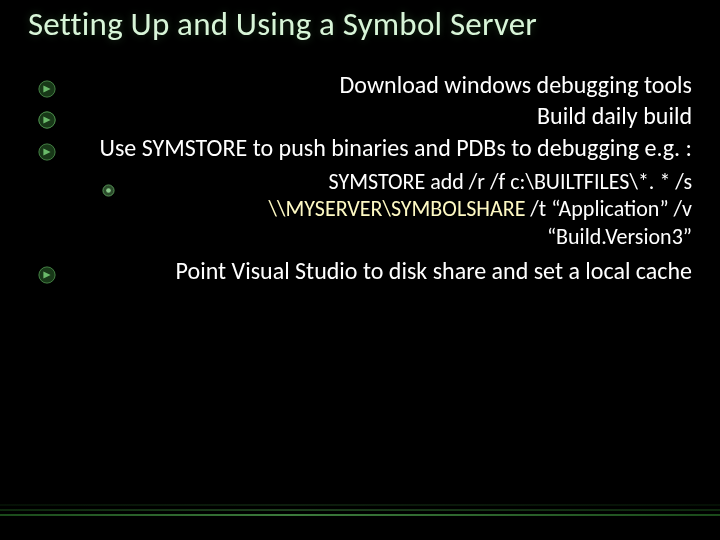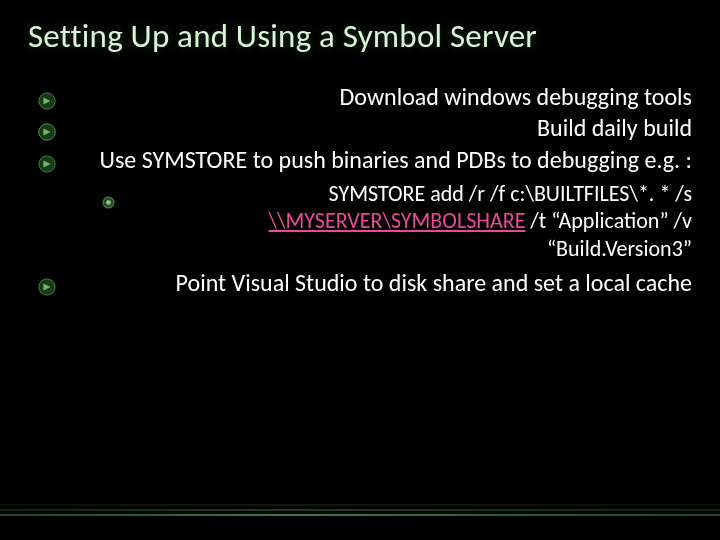--- a/index.html
+++ b/index.html
@@ -6,21 +6,21 @@
   html, body { width: 720px; height: 540px; overflow: hidden; }
   body {
     background: #000;
     font-family: "Segoe UI", "Calibri", Arial, sans-serif;
     color: #fff;
     position: relative;
   }
   .slide {
     width: 720px;
     height: 540px;
-    padding: 16px 28px 0 28px;
+    padding: 4px 28px 0 28px;
     position: relative;
   }
   .title {
     font-size: 33px;
     font-weight: 400;
     color: #d8f5d8;
     text-shadow: 0 0 8px rgba(120,220,120,0.25);
     margin-bottom: 26px;
     letter-spacing: 0.2px;
   }
@@ -50,22 +50,21 @@
     color: #fff;
   }
   .sub-bullet-icon {
     position: absolute;
     left: 34px;
     top: 8px;
     width: 13px;
     height: 13px;
   }
   .link-text {
-    text-decoration: underline;
-    color: #ec4899;
+    color: #fef9c3;
   }
   .footer-stripes {
     position: absolute;
     left: 0;
     bottom: 22px;
     width: 100%;
     height: 14px;
   }
   .stripe {
     width: 100%;

